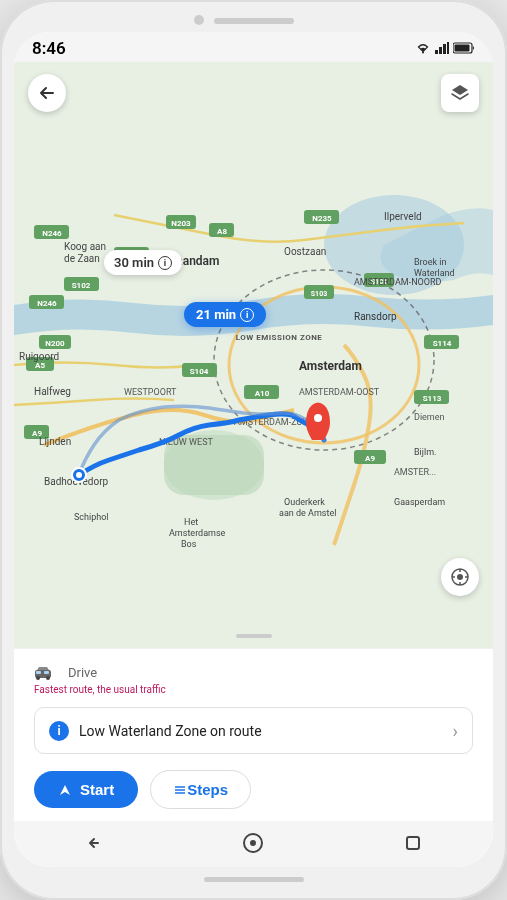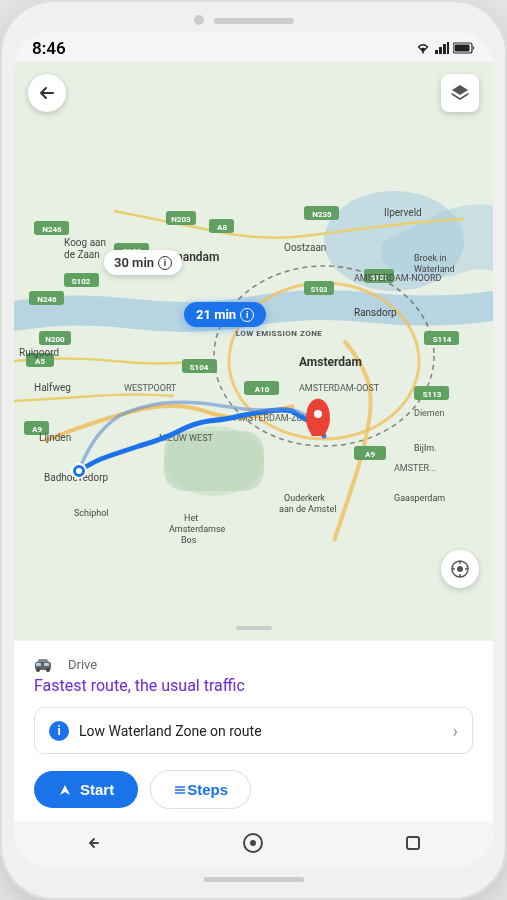--- a/index.html
+++ b/index.html
@@ -186,22 +186,22 @@
       font-size: 13px;
       color: #666;
     }
     .duration-distance {
       font-size: 26px;
       font-weight: 400;
       color: #1a73e8;
       margin-bottom: 2px;
     }
     .route-info {
-      font-size: 16px;
-      color: #6d28d9;
+      font-size: 10px;
+      color: #be185d;
       margin-bottom: 12px;
     }
     
     .lez-banner {
       border: 1px solid #e0e0e0;
       border-radius: 10px;
       padding: 12px 14px;
       display: flex;
       align-items: center;
       justify-content: space-between;

